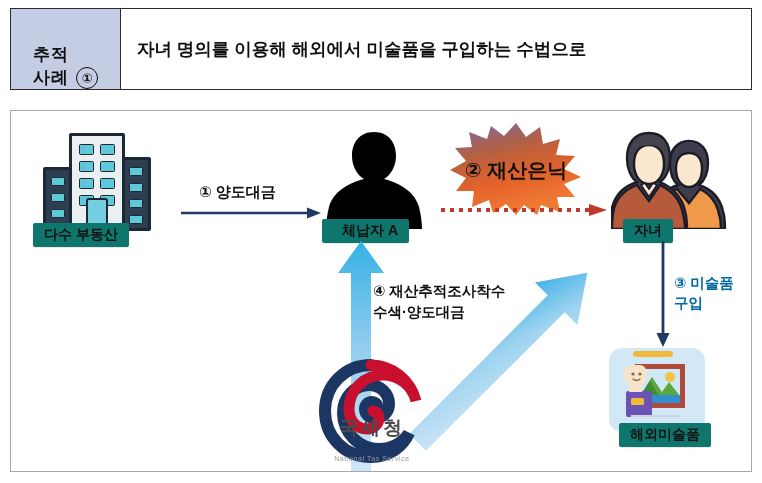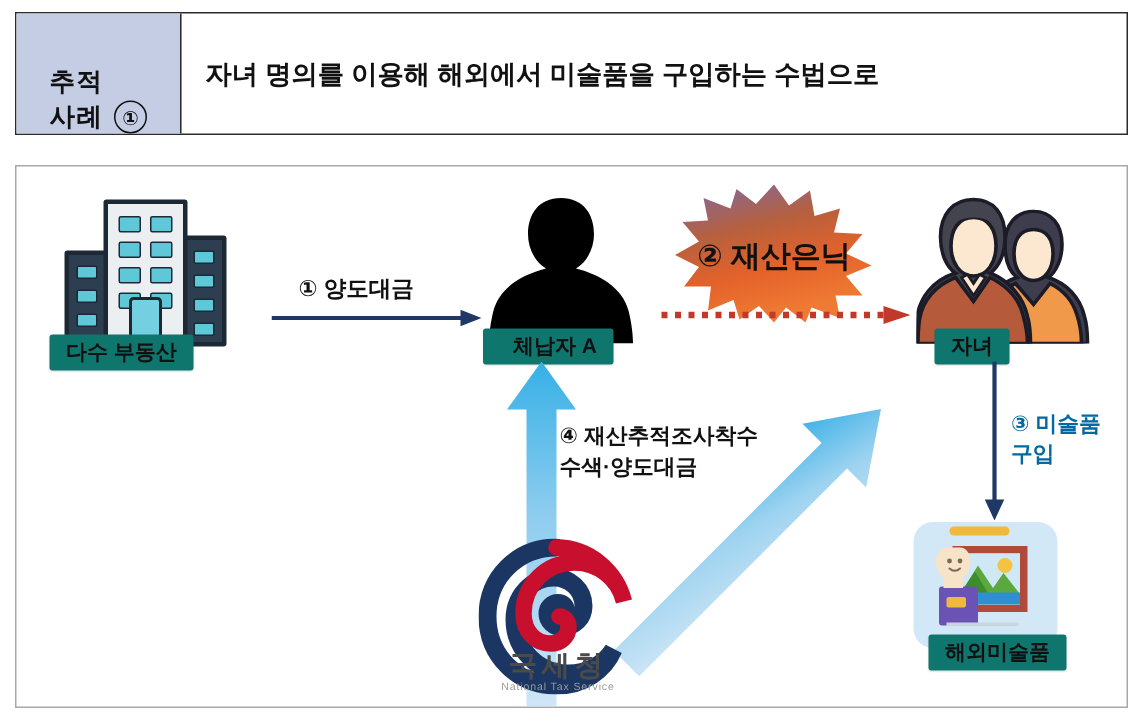--- a/index.html
+++ b/index.html
@@ -110,21 +110,21 @@
   .lbl-navy2{
     position:absolute;left:663px;top:150px;
     font-size:14.5px;font-weight:700;color:#0369a1;line-height:1.4;
     white-space:pre-line;
     margin-top:12px;
   }
 
   
   .nts{position:absolute;left:308px;top:248px;width:104px;height:104px;}
   .nts-name{
-    position:absolute;left:296px;top:320px;width:130px;text-align:center;
+    position:absolute;left:296px;top:304px;width:130px;text-align:center;
     font-size:19px;font-weight:700;color:#4a4a4a;letter-spacing:3px;
   }
   .nts-sub{
     position:absolute;left:296px;top:344px;width:130px;text-align:center;
     font-size:7px;color:#9a9a9a;letter-spacing:.6px;
   }
 </style>
 </head>
 <body>
 

